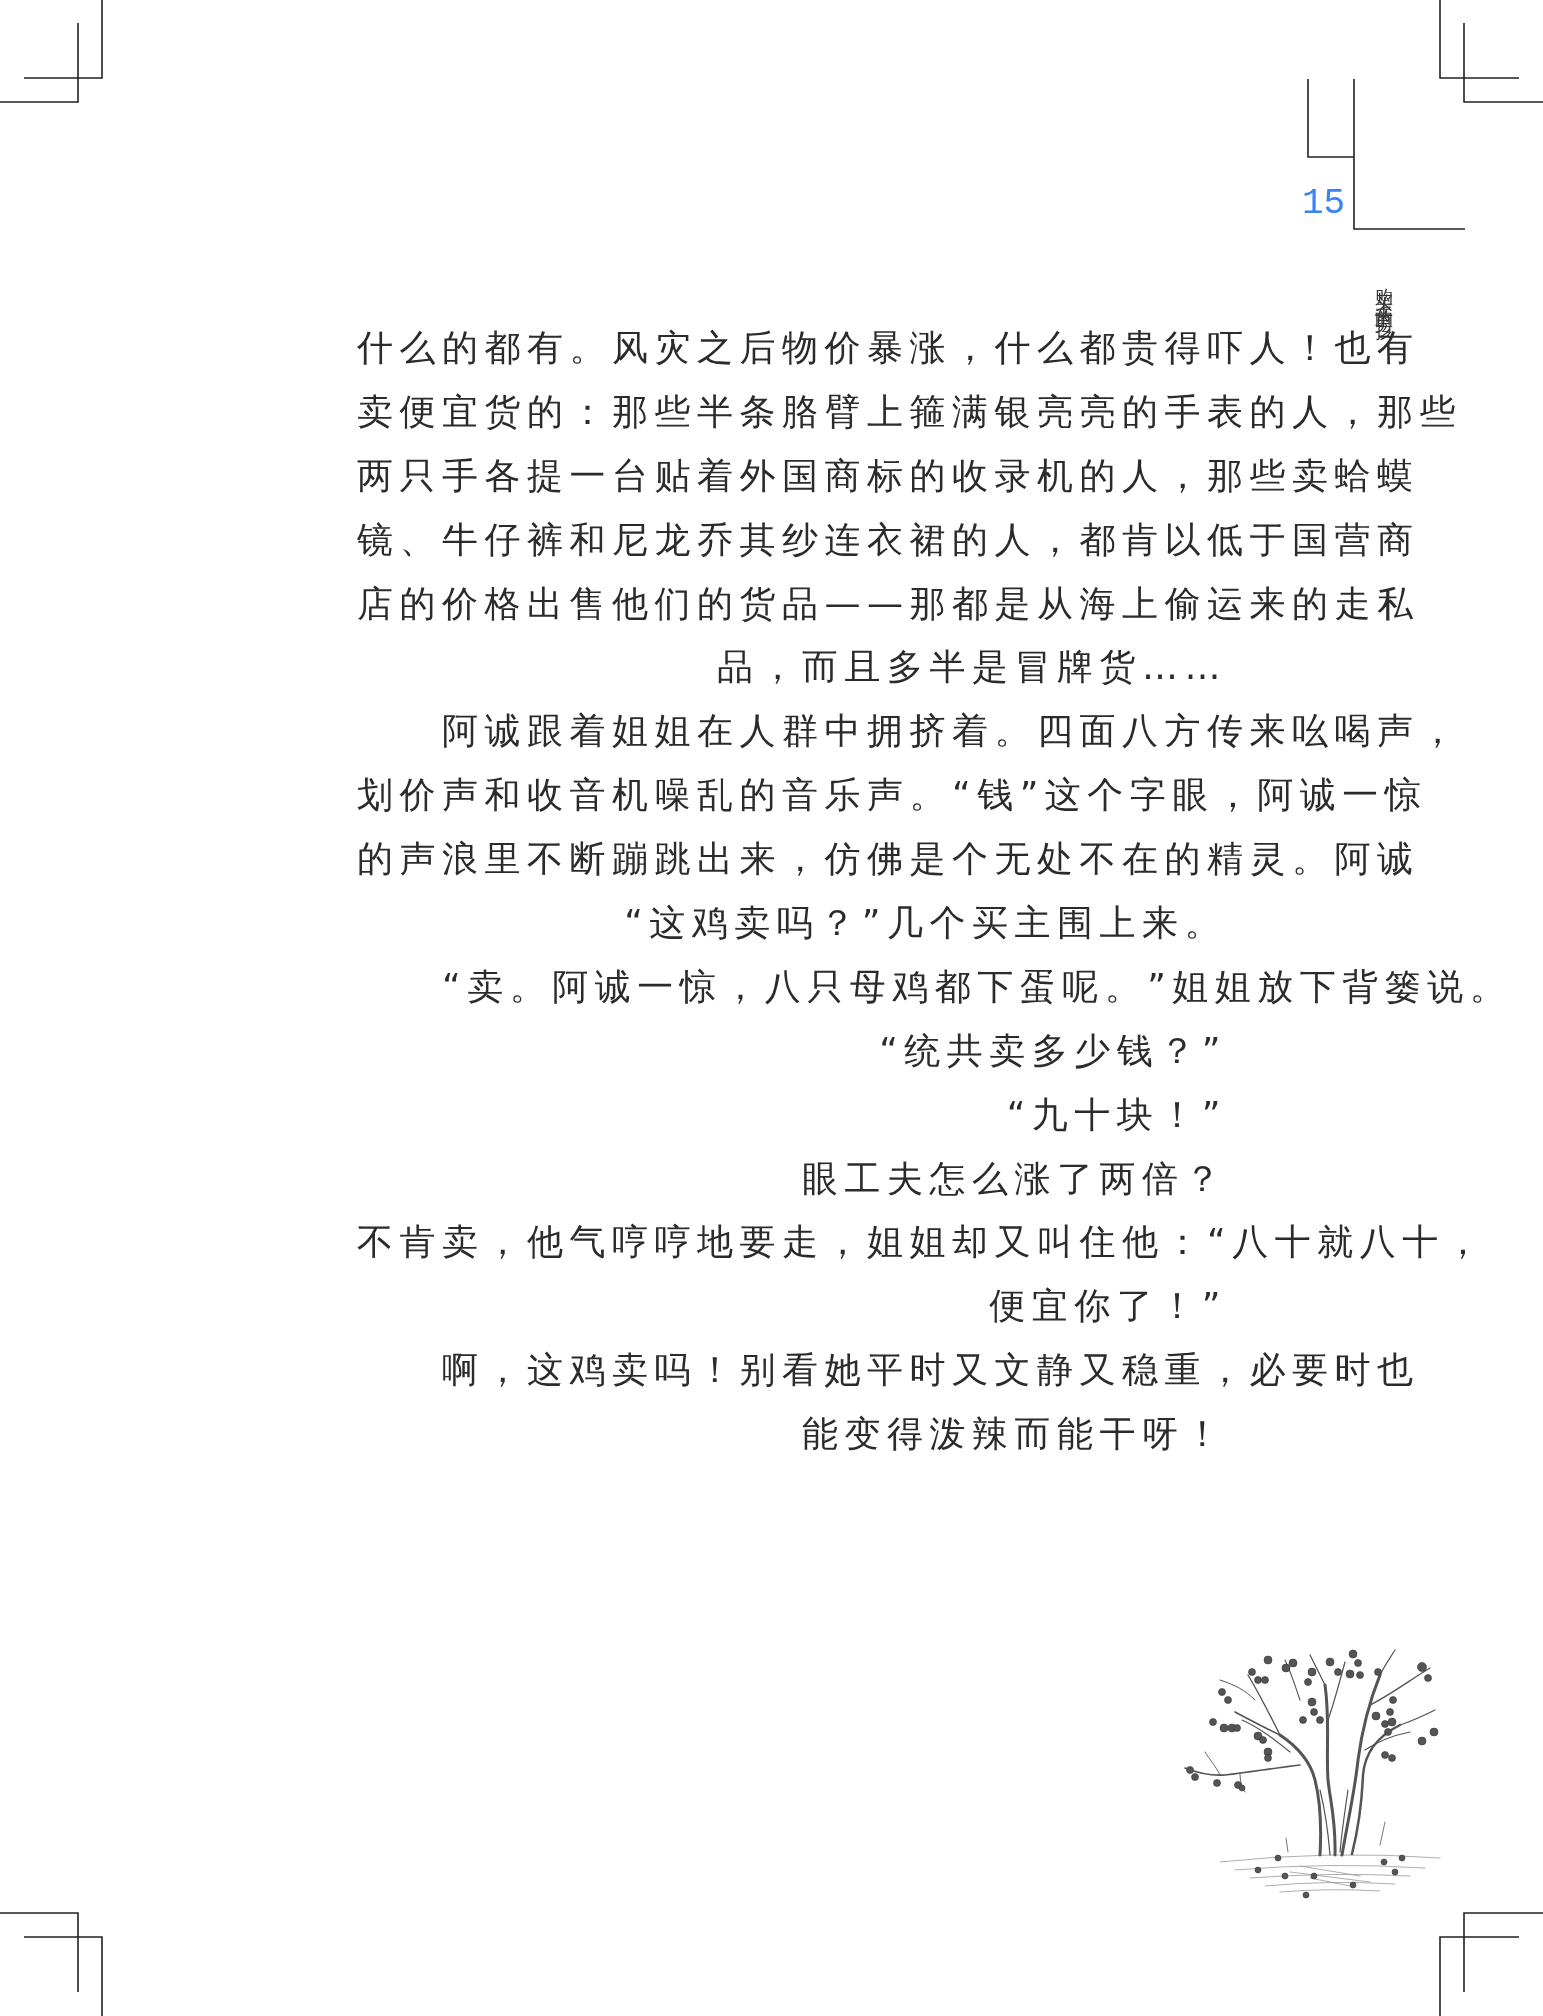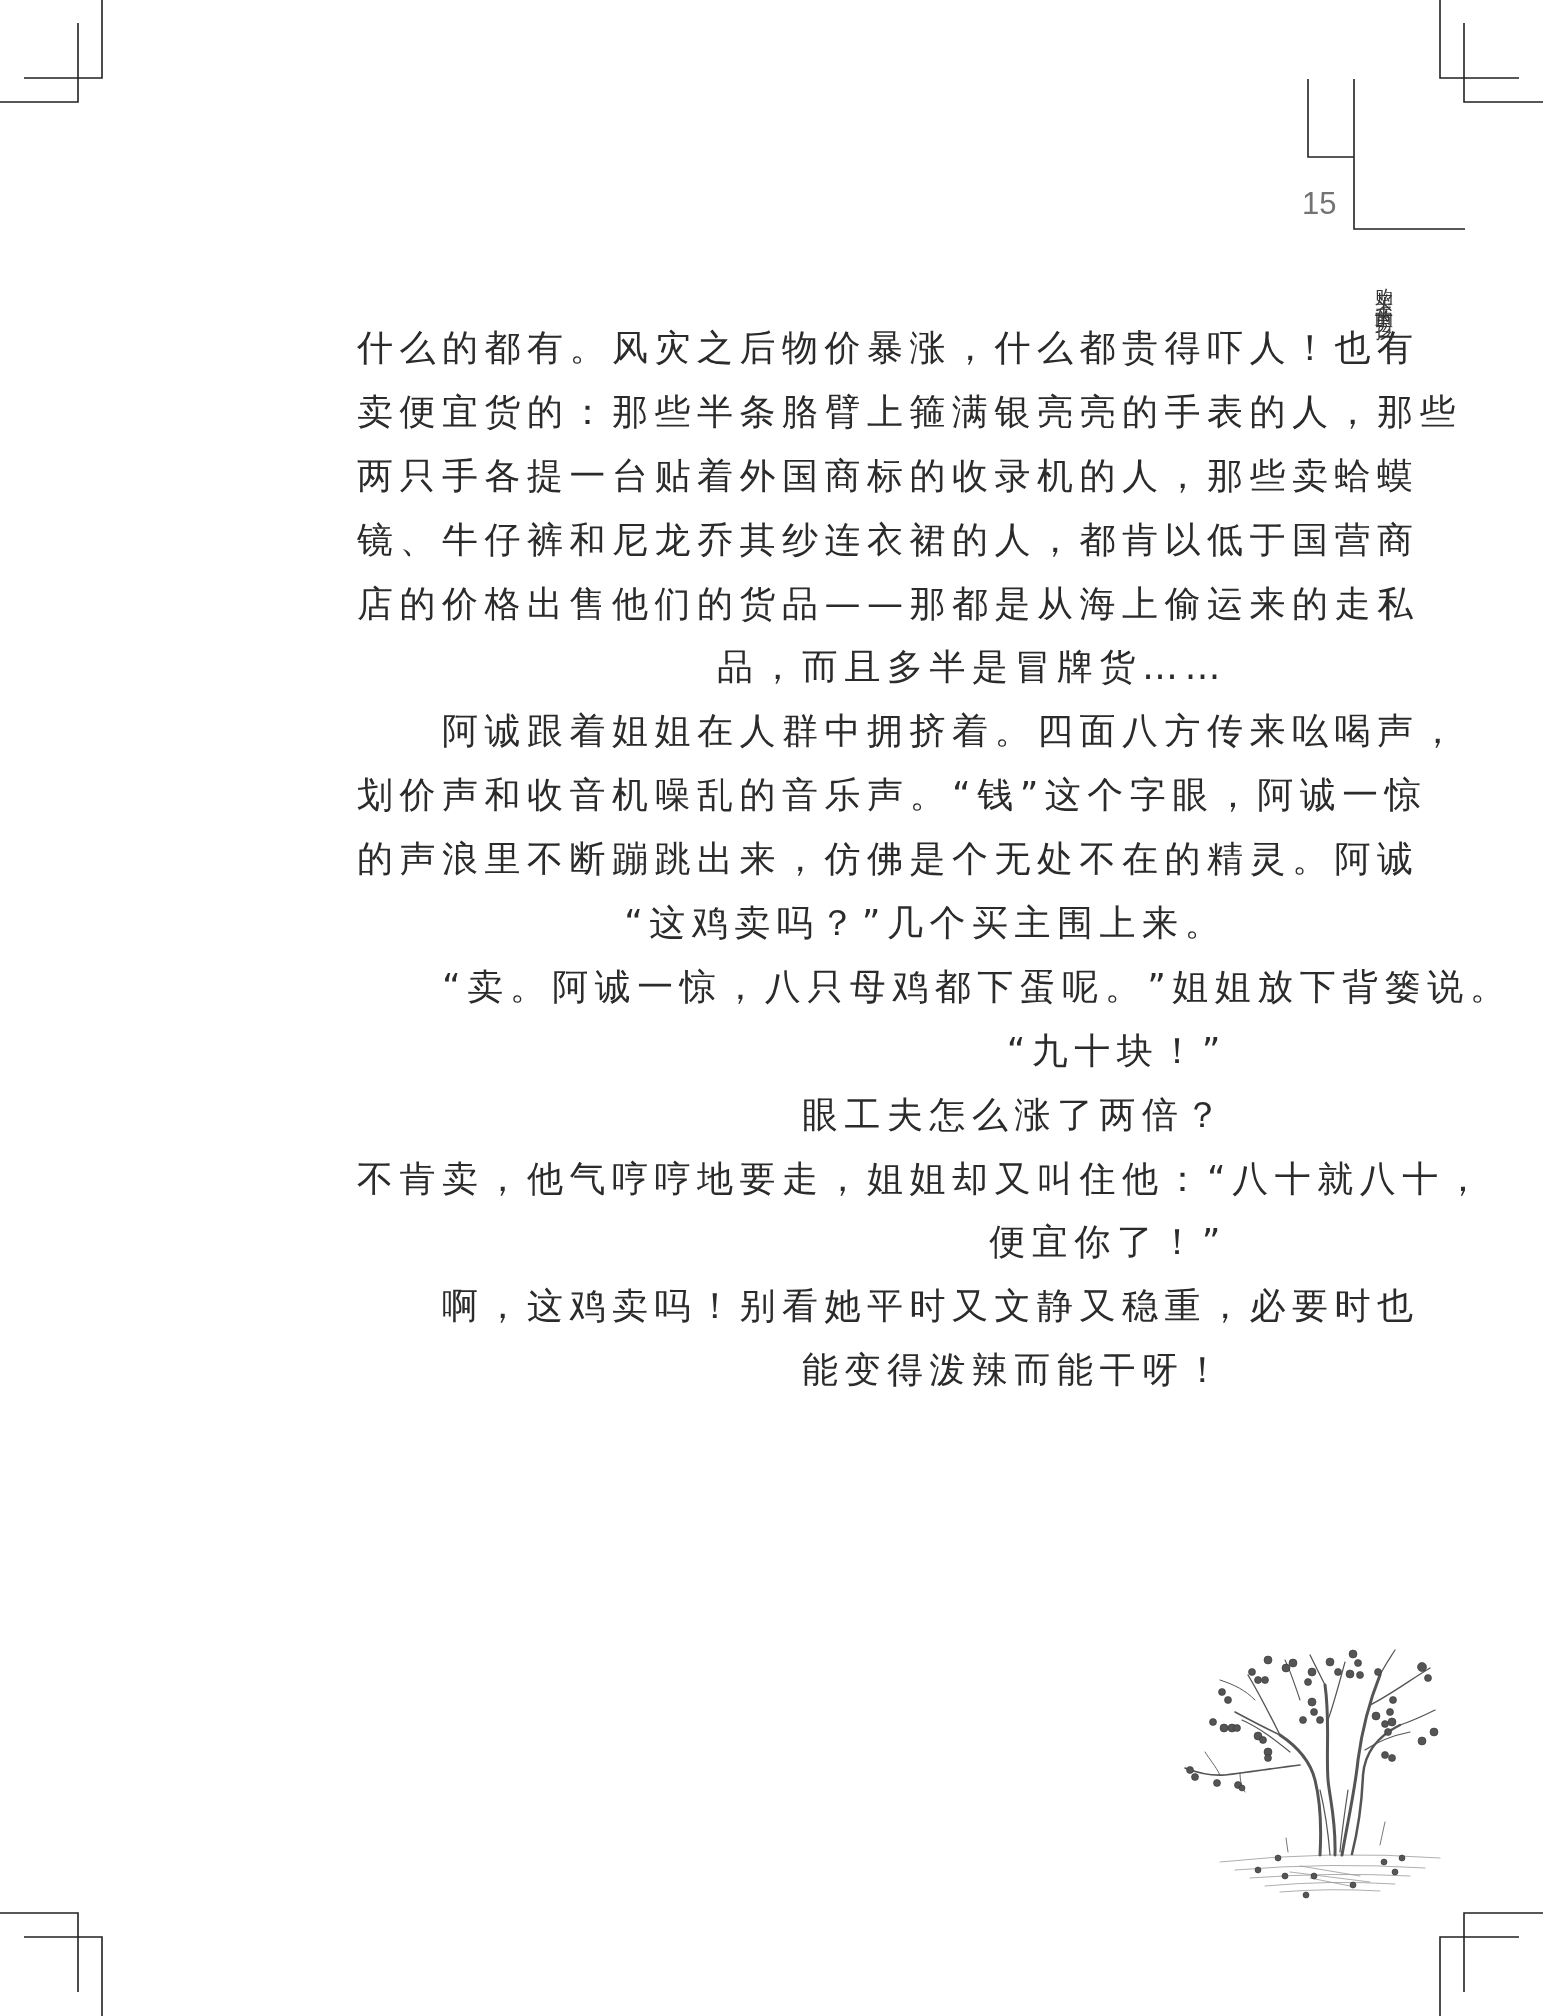--- a/index.html
+++ b/index.html
@@ -1,20 +1,20 @@
 <!DOCTYPE html>
 <html><head>
 <meta charset="utf-8">
 <style>
   html, body { margin:0; padding:0; background:#ffffff; }
   body { width:1543px; height:2016px; position:relative; overflow:hidden;
          font-family:"DejaVu Sans", "Liberation Sans", sans-serif; color:#2a2a2a; }
   .marks { position:absolute; left:0; top:0; width:1543px; height:2016px; pointer-events:none; }
-  .page-number { position:absolute; left:1302px; top:186px; font-family:Liberation Sans, sans-serif;
-                 font-size:31px; color:#737373; letter-spacing:0px; line-height:36px; }
+  .page-number { position:absolute; left:1302px; top:186px; font-family:Liberation Mono, monospace;
+                 font-size:36px; color:#3b82f6; letter-spacing:0px; line-height:36px; }
   .running-title { position:absolute; left:1372px; top:274px; width:24px; font-size:18px; line-height:23.5px;
                    color:#333; text-align:center; writing-mode:vertical-rl; letter-spacing:5.5px; }
   .body-text { position:absolute; left:357px; top:320px; width:870px;text-align:right; }
   .line { height:63.9px; line-height:56px; font-size:36px; letter-spacing:6.5px; white-space:nowrap; color:#2b2b2b; }
   .line.indent { padding-left:85px; }
   .tree { position:absolute; left:1180px; top:1640px; width:300px; height:310px; }
 </style>
 </head>
 <body>
 
@@ -46,20 +46,21 @@
   <div class="line">卖便宜货的：那些半条胳臂上箍满银亮亮的手表的人，那些</div>
   <div class="line">两只手各提一台贴着外国商标的收录机的人，那些卖蛤蟆</div>
   <div class="line">镜、牛仔裤和尼龙乔其纱连衣裙的人，都肯以低于国营商</div>
   <div class="line">店的价格出售他们的货品——那都是从海上偷运来的走私</div>
   <div class="line">品，而且多半是冒牌货……</div>
   <div class="line indent">阿诚跟着姐姐在人群中拥挤着。四面八方传来吆喝声，</div>
   <div class="line">划价声和收音机噪乱的音乐声。“钱”这个字眼，阿诚一惊</div>
   <div class="line">的声浪里不断蹦跳出来，仿佛是个无处不在的精灵。阿诚</div>
   <div class="line indent">“这鸡卖吗？”几个买主围上来。</div>
   <div class="line indent">“卖。阿诚一惊，八只母鸡都下蛋呢。”姐姐放下背篓说。</div>
+  <div class="line indent">“统共卖多少钱？”</div>
   <div class="line indent">“九十块！”</div>
   <div class="line">眼工夫怎么涨了两倍？</div>
   <div class="line">不肯卖，他气哼哼地要走，姐姐却又叫住他：“八十就八十，</div>
   <div class="line">便宜你了！”</div>
   <div class="line indent">啊，这鸡卖吗！别看她平时又文静又稳重，必要时也</div>
   <div class="line">能变得泼辣而能干呀！</div>
 </div>
 
 <svg class="tree" viewBox="0 0 300 310" xmlns="http://www.w3.org/2000/svg">
   <g fill="none" stroke="#555" stroke-linecap="round">

